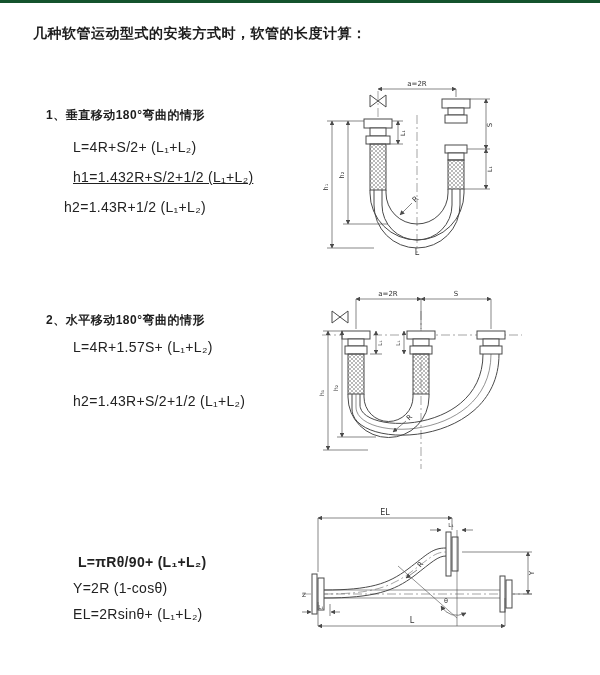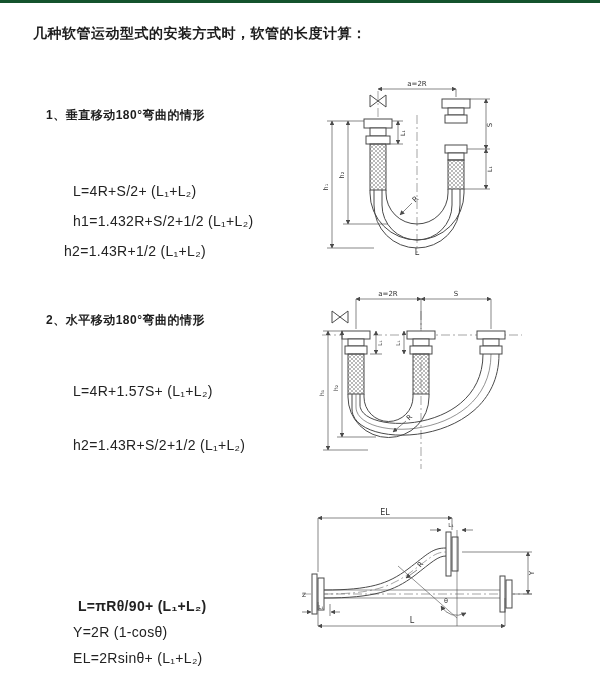--- a/index.html
+++ b/index.html
@@ -1,38 +1,38 @@
 <!DOCTYPE html>
 <html><head>
 <meta charset="utf-8">
 <style>
   html,body{margin:0;padding:0;background:#fff;}
   .page{position:relative;width:600px;height:675px;background:#fff;overflow:hidden;
         border-top:3px solid #14532d;font-family:"Liberation Sans","DejaVu Sans",sans-serif;}
   .t{position:absolute;white-space:nowrap;color:#1d1d1d;}
   .title{font-size:14px;font-weight:700;letter-spacing:.5px;}
   .heading{font-size:12px;font-weight:700;letter-spacing:.5px;}
-  .formula{font-size:14px;font-weight:500;letter-spacing:.3px;color:#222;margin-top:44px;}
+  .formula{font-size:14px;font-weight:500;letter-spacing:.3px;color:#222;}
   svg.dwg{position:absolute;}
   .dwg line,.dwg path,.dwg rect,.dwg polygon{stroke:#4a4a4a;fill:none;stroke-width:1;}
   .dwg .dim{stroke-width:.7;stroke:#555;}
   .dwg .cl{stroke-width:.6;stroke:#6a6a6a;stroke-dasharray:9 3 2 3;}
   .dwg .thin{stroke-width:.6;}
   .dwg text{fill:#333;stroke:none;font-family:"DejaVu Sans","Liberation Sans",sans-serif;}
 </style>
 </head>
 <body>
 
 <div class="page">
 
   <div class="t title" style="left:33px;top:22px;">几种软管运动型式的安装方式时，软管的长度计算：</div>
 
   <div class="t heading" style="left:46px;top:104px;">1、垂直移动180°弯曲的情形</div>
   <div class="t formula" style="left:73px;top:136px;">L=4R+S/2+ (L₁+L₂)</div>
-  <div class="t formula" style="left:73px;top:166px;">h1=1.432R+S/2+1/2 (L₁+L₂)</div>
+  <div class="t formula" style="left:73px;top:166px;text-decoration:underline;">h1=1.432R+S/2+1/2 (L₁+L₂)</div>
   <div class="t formula" style="left:64px;top:196px;">h2=1.43R+1/2 (L₁+L₂)</div>
 
   <div class="t heading" style="left:46px;top:309px;">2、水平移动180°弯曲的情形</div>
   <div class="t formula" style="left:73px;top:336px;">L=4R+1.57S+ (L₁+L₂)</div>
   <div class="t formula" style="left:73px;top:390px;">h2=1.43R+S/2+1/2 (L₁+L₂)</div>
 
   <div class="t formula" style="left:78px;top:551px;font-weight:bold;">L=πRθ/90+ (L₁+L₂)</div>
   <div class="t formula" style="left:73px;top:577px;">Y=2R (1-cosθ)</div>
   <div class="t formula" style="left:73px;top:603px;">EL=2Rsinθ+ (L₁+L₂)</div>
 

